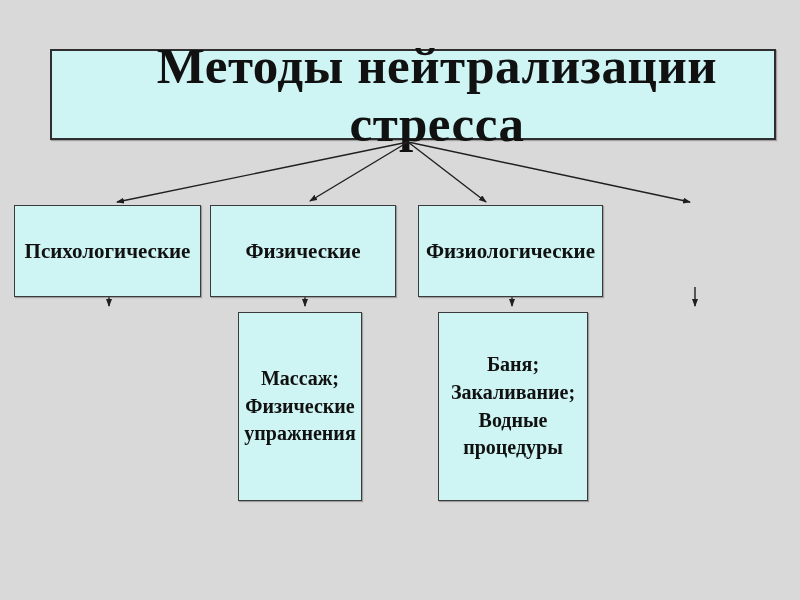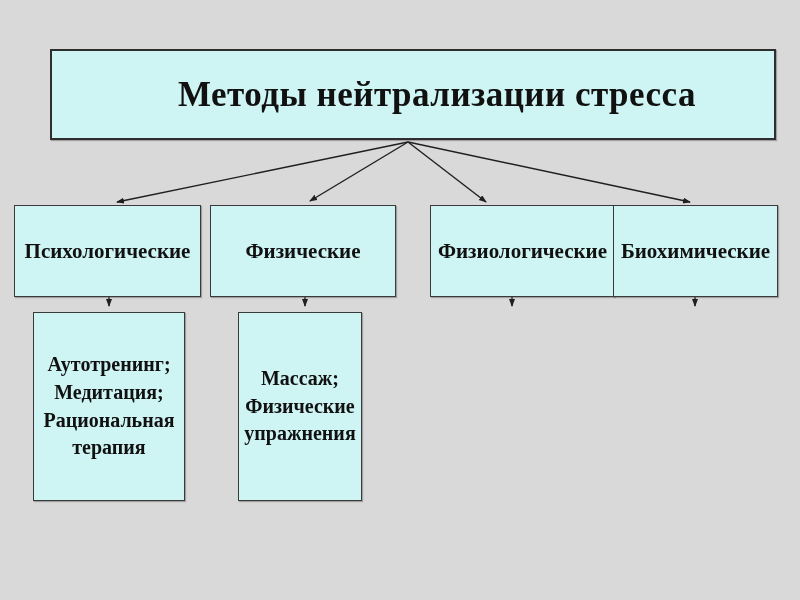--- a/index.html
+++ b/index.html
@@ -22,33 +22,33 @@
     display: flex;
     align-items: center;
     justify-content: center;
     text-align: center;
     box-shadow: 1px 1px 1px rgba(90,90,90,0.45);
   }
   .title-box {
     left: 50px; top: 49px;
     width: 726px; height: 91px;
     border: 2px solid #2e2e2e;
-    font-size: 35px;
+    font-size: 51px;
     font-weight: bold;
     letter-spacing: 0.5px;
     padding-left: 48px;
   }
   .cat-box {
     top: 205px; height: 92px;
     font-size: 21px;
     font-weight: bold;
   }
   .cat-1 { left: 14px;  width: 187px; }
   .cat-2 { left: 210px; width: 186px; }
-  .cat-3 { left: 430px; width: 185px; }
+  .cat-3 { left: 418px; width: 185px; }
   .cat-4 { left: 613px; width: 165px; }
   .detail-box {
     top: 312px; height: 189px;
     font-size: 20px;
     font-weight: bold;
     line-height: 1.38;
     white-space: pre-line;
     padding: 4px;
   }
   .det-1 { left: 33px;  width: 152px; }
@@ -97,29 +97,26 @@
 
   <div class="box cat-box cat-1">
     <span>Психологические</span>
   </div>
   <div class="box cat-box cat-2">
     <span>Физические</span>
   </div>
   <div class="box cat-box cat-3">
     <span>Физиологические</span>
   </div>
-  <div class="box cat-box cat-4">
-    <span>Биохимические</span>
-  </div>
 
-  <div class="box detail-box det-1">
-    <span>Аутотренинг;
-Медитация;
-Рациональная
-терапия</span>
-  </div>
   <div class="box detail-box det-2">
     <span>Массаж;
 Физические
 упражнения</span>
   </div>
+  <div class="box detail-box det-3">
+    <span>Баня;
+Закаливание;
+Водные
+процедуры</span>
+  </div>
 
 </div>
 
 </body></html>

